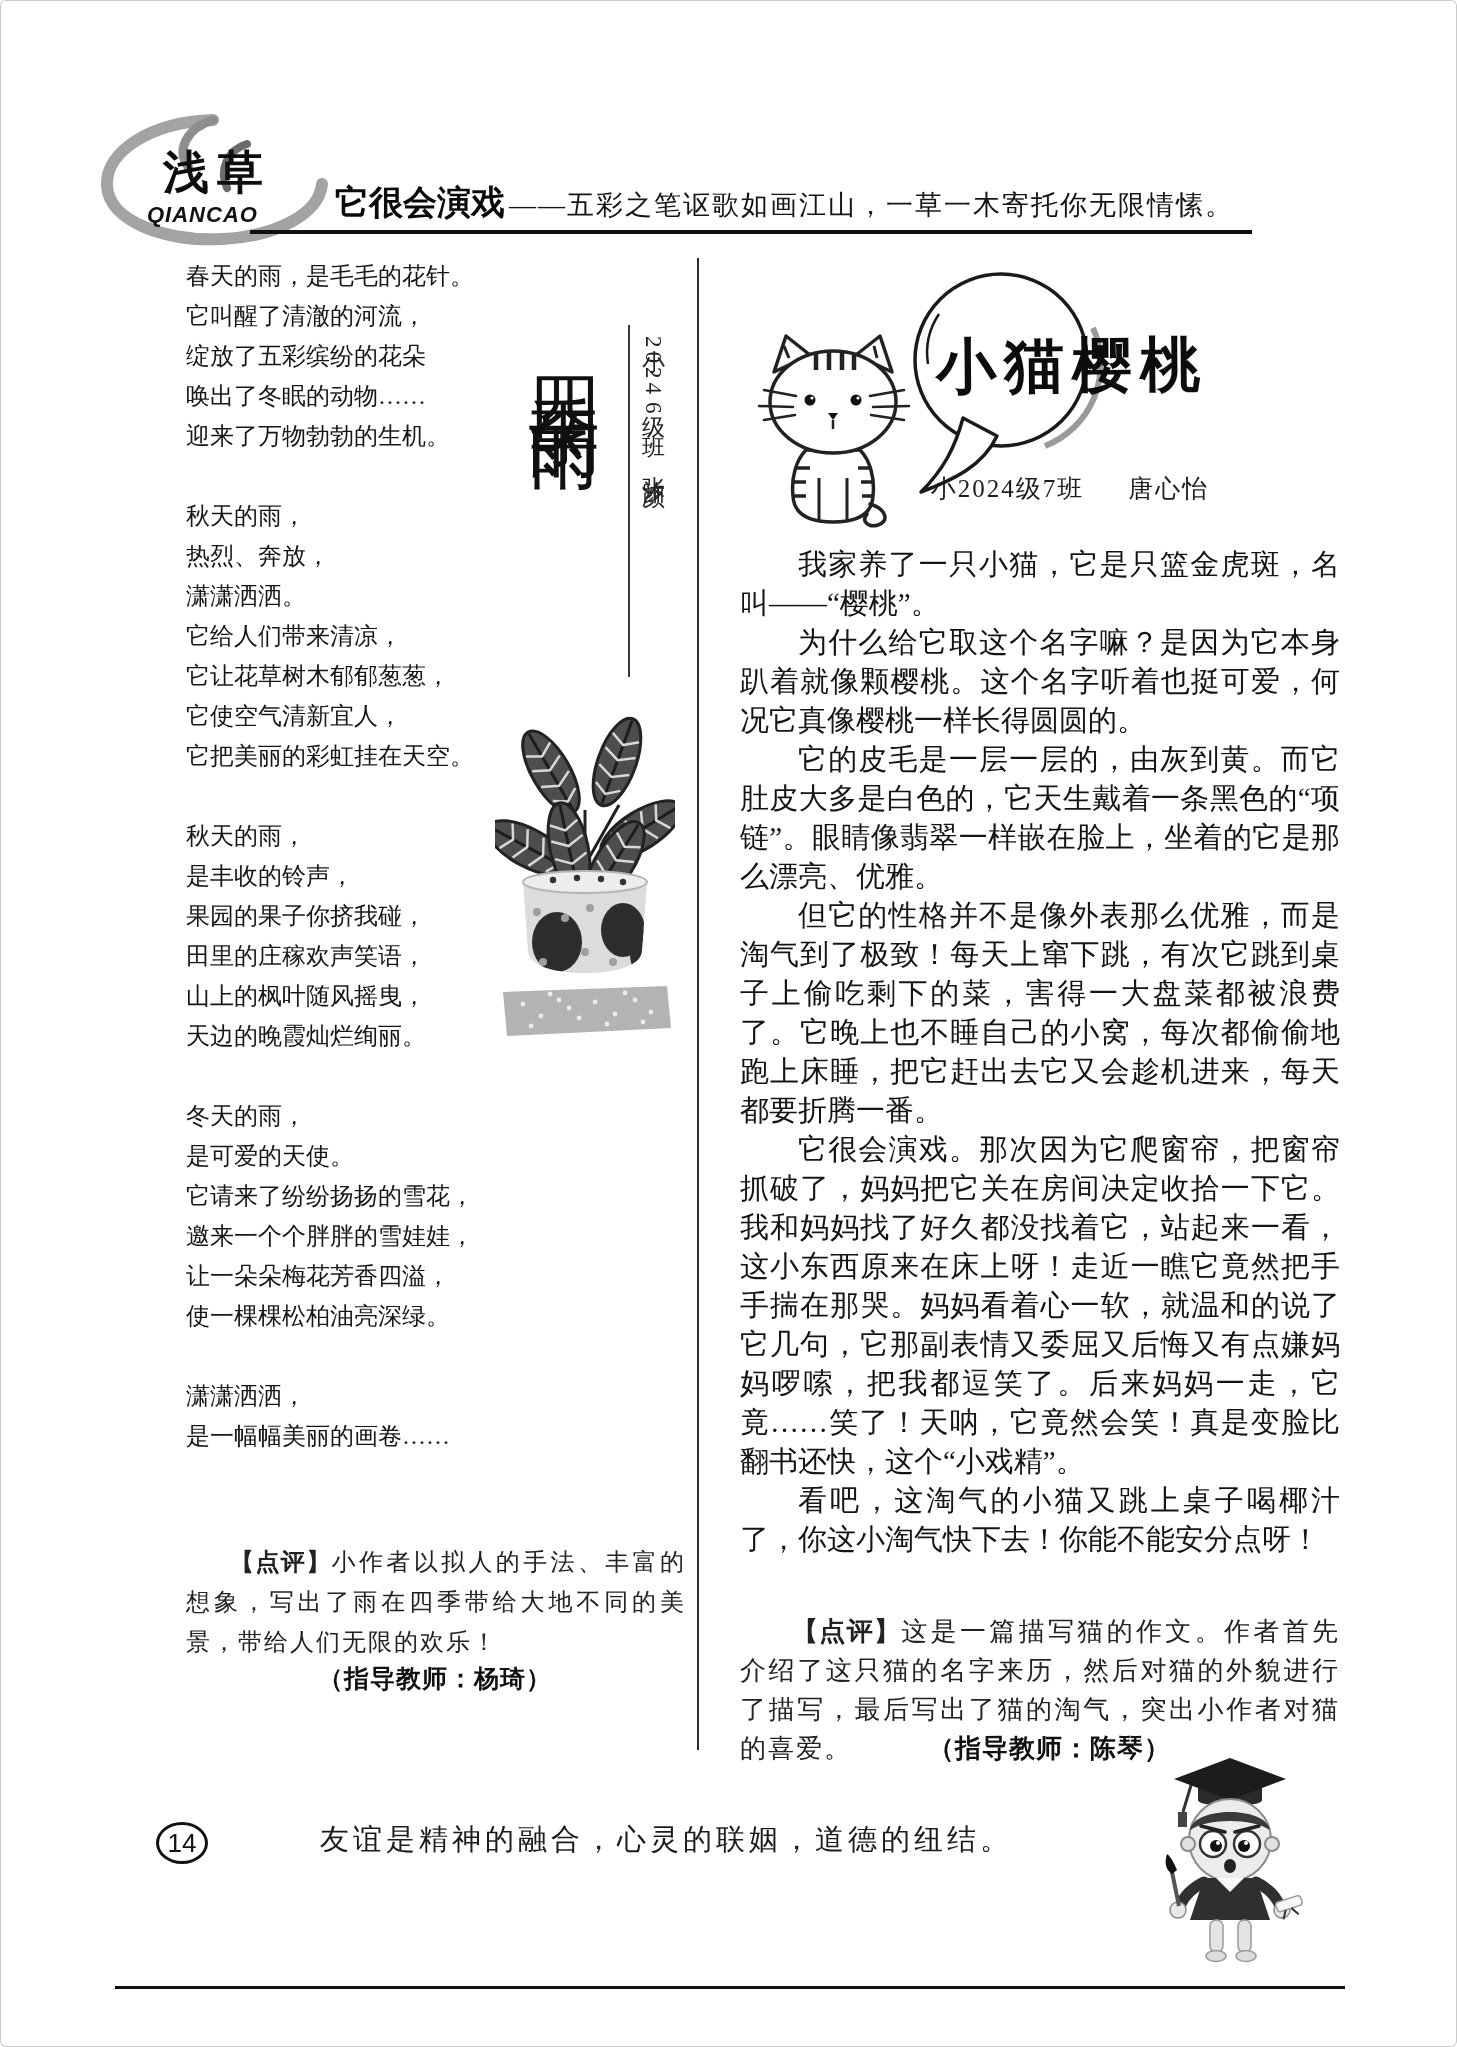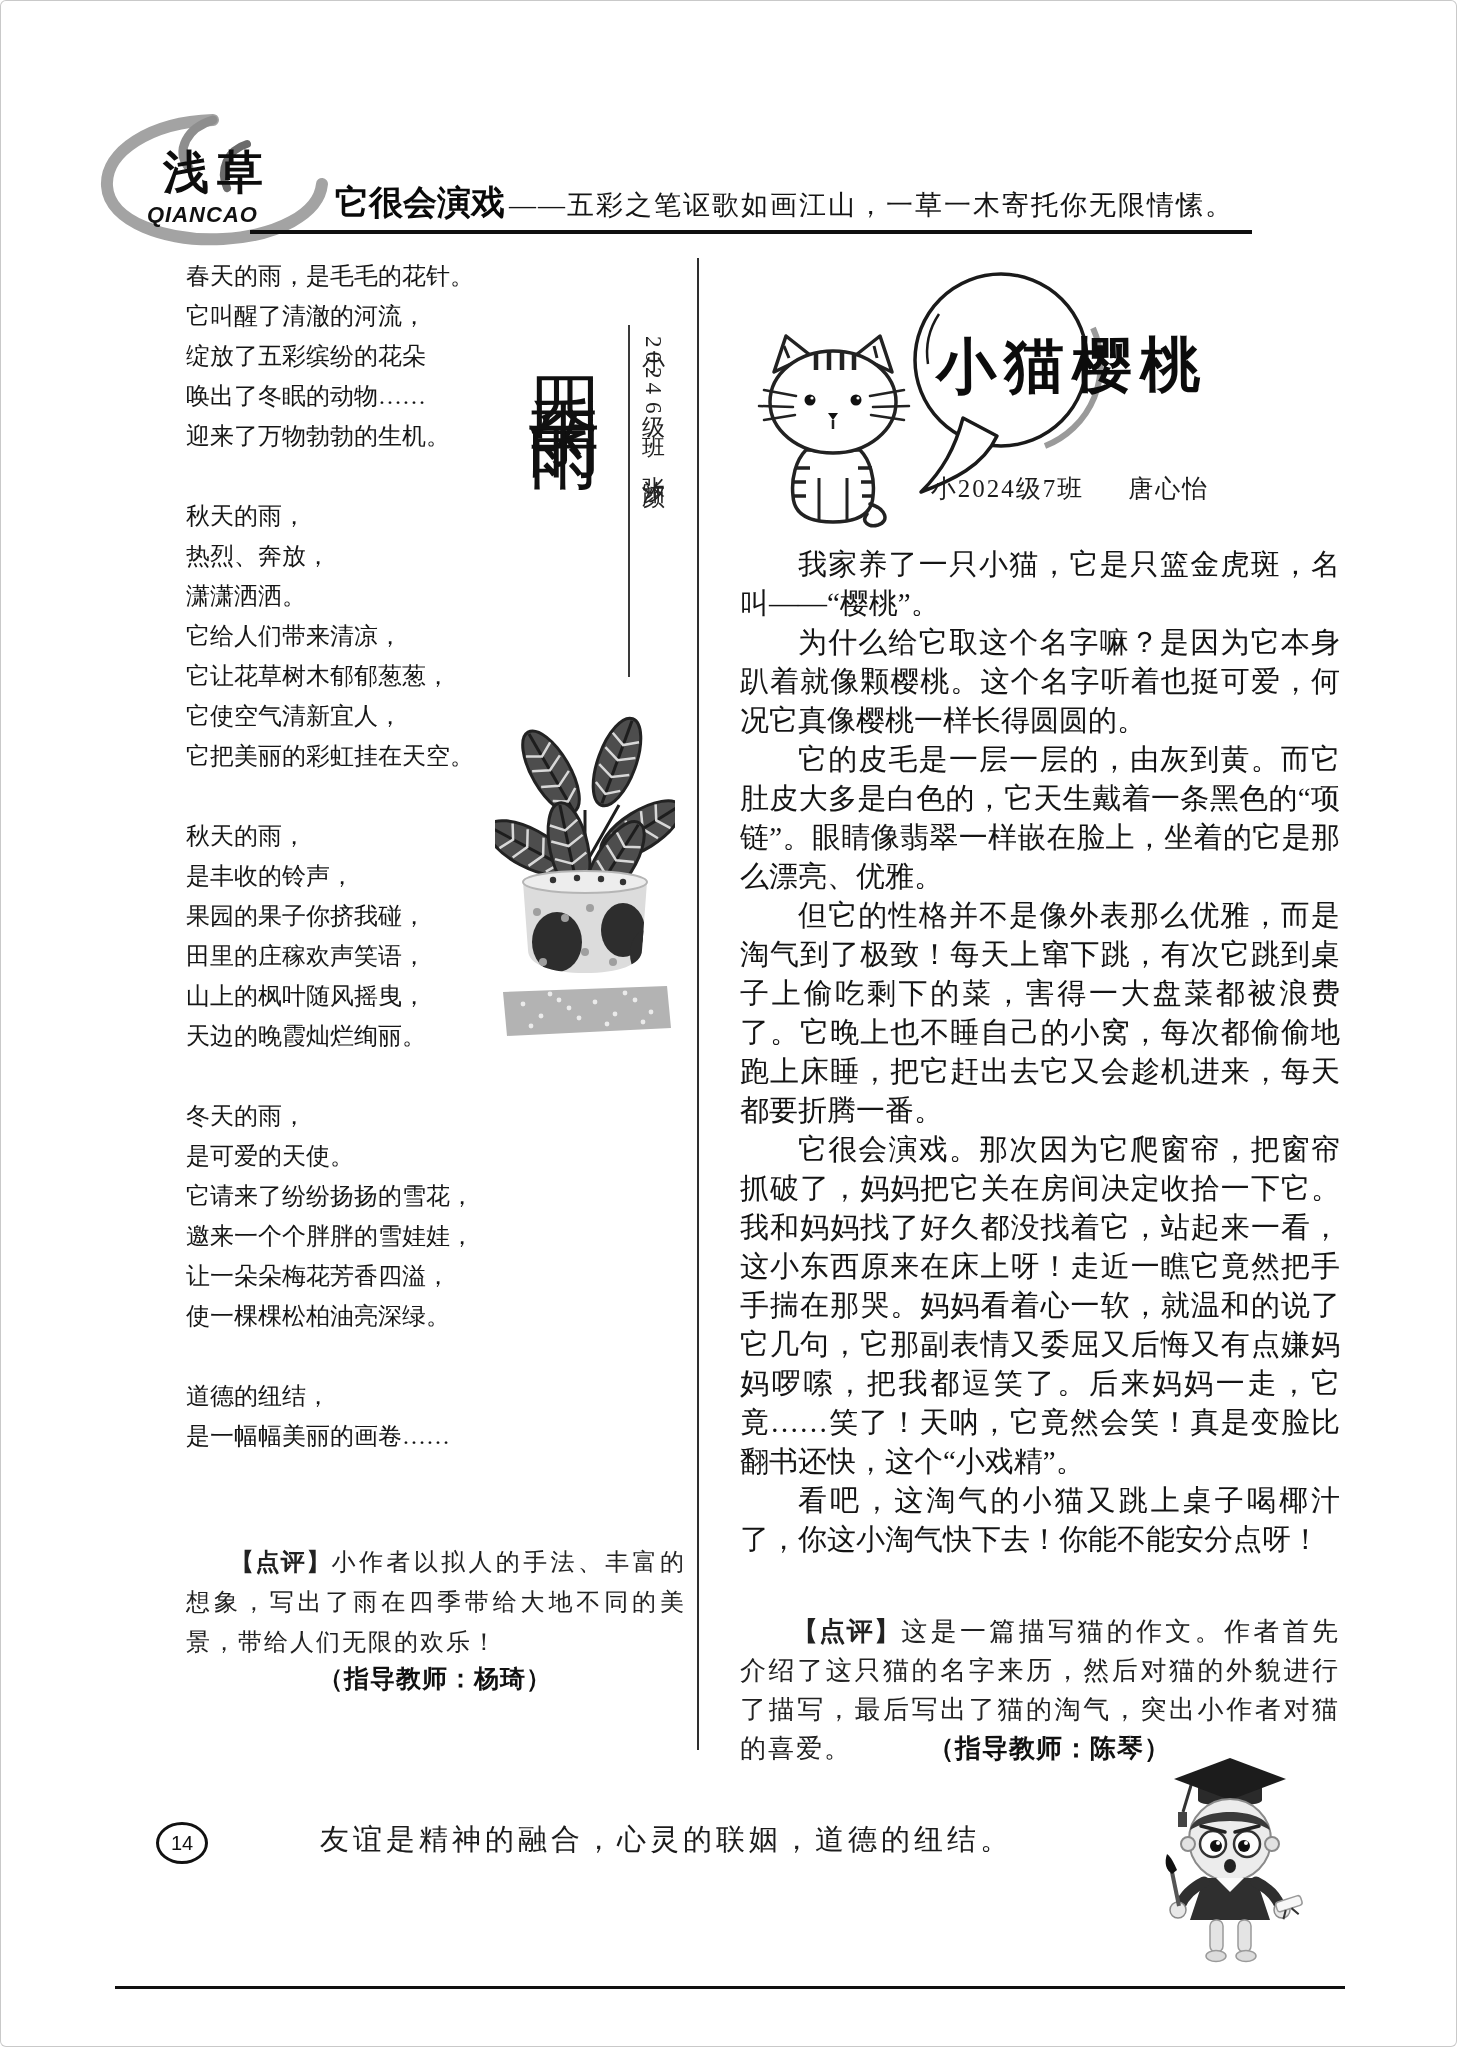--- a/index.html
+++ b/index.html
@@ -64,21 +64,21 @@
   .essay-para { margin:0; text-indent:2em; }
   .essay-comment { position:absolute; left:740px; top:1612px; width:600px;
                    font-size:26px; line-height:39px; letter-spacing:2px;
                    text-align:justify; text-indent:2em; color:#222; }
   .essay-teacher { font-weight:bold; font-family:"Liberation Sans",sans-serif;
                    letter-spacing:1px; margin-left:76px; color:#111; }
 
   
   .page-num { position:absolute; left:156px; top:1822px; width:46px; height:36px;
               border:3px solid #111; border-radius:50%; text-align:center;
-              line-height:36px; font-size:20px; color:#111;
+              line-height:36px; font-size:26px; color:#111;
               font-family:"Liberation Sans",sans-serif; }
   .footer-motto { position:absolute; left:320px; top:1820px; font-size:29px;
                   letter-spacing:4px; color:#1b1b1b; white-space:nowrap; }
   .bottom-rule { position:absolute; left:115px; top:1986px; width:1230px; height:3px; background:#101010; }
   .mascot-box { position:absolute; left:1152px; top:1756px; width:158px; height:218px; z-index:5; }
 </style>
 </head>
 <body>
 
 <div class="page">
@@ -127,21 +127,21 @@
       </div>
       <div class="stanza">
         <div class="poem-line">冬天的雨，</div>
         <div class="poem-line">是可爱的天使。</div>
         <div class="poem-line">它请来了纷纷扬扬的雪花，</div>
         <div class="poem-line">邀来一个个胖胖的雪娃娃，</div>
         <div class="poem-line">让一朵朵梅花芳香四溢，</div>
         <div class="poem-line">使一棵棵松柏油亮深绿。</div>
       </div>
       <div class="stanza">
-        <div class="poem-line">道德的纽结，</div>
+        <div class="poem-line">潇潇洒洒，</div>
         <div class="poem-line">是一幅幅美丽的画卷……</div>
       </div>
     </div>
 
   <div class="vtitle">四季的雨</div>
   <div class="title-rule"></div>
   <div class="vbyline">
     <span class="vclass">小2024级6班</span><span class="vauthor">张汐颜</span>
   </div>
 

